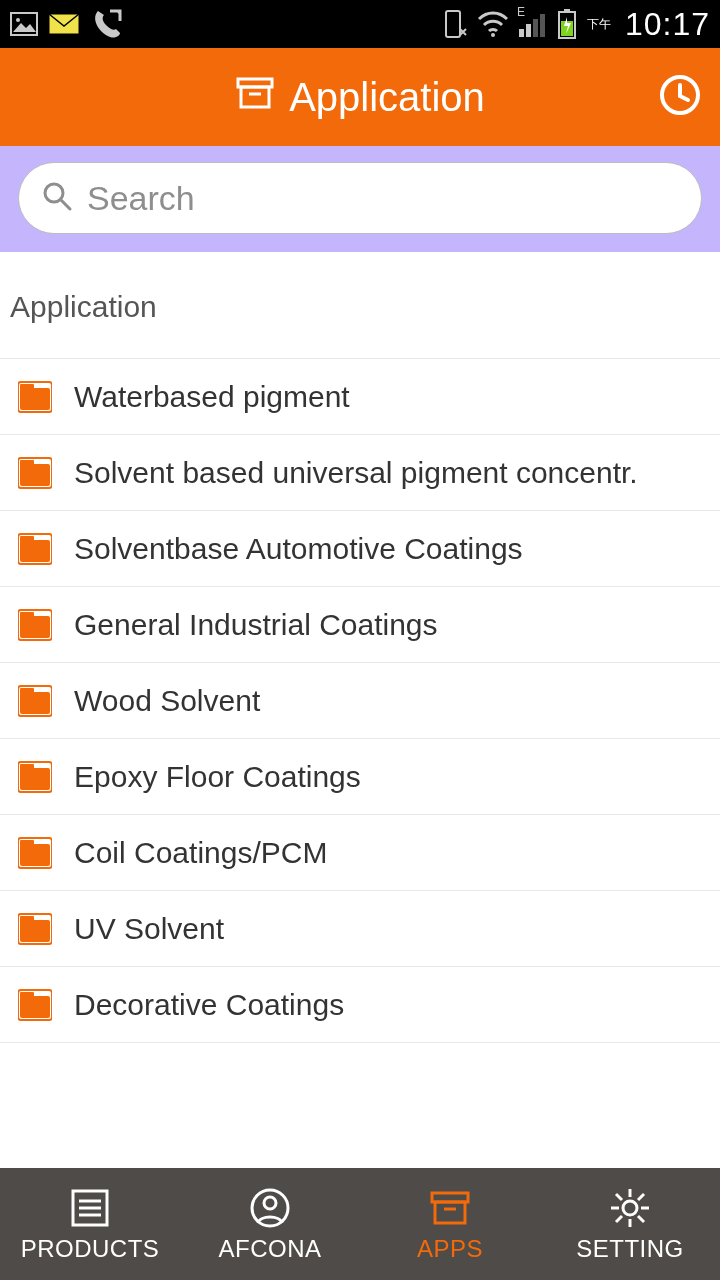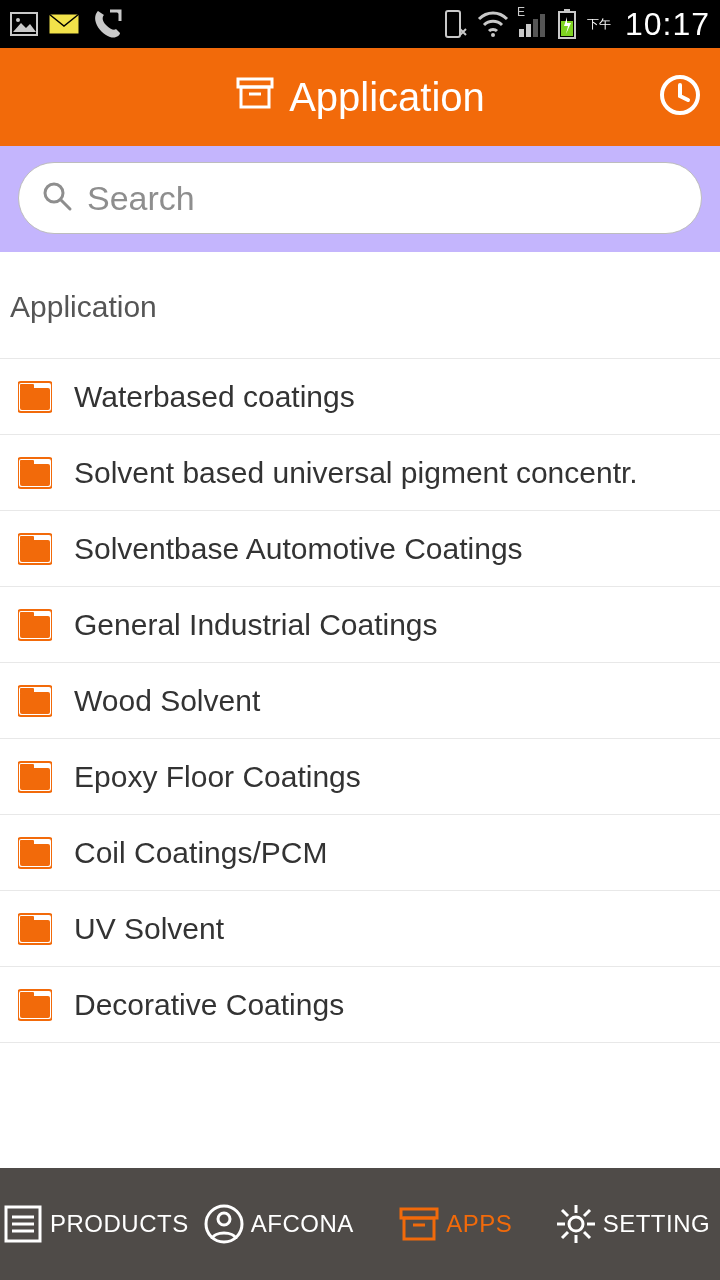--- a/index.html
+++ b/index.html
@@ -37,21 +37,21 @@
     padding:0 18px; gap:22px;
   }
   .list-item .item-label { font-size:30px; color:#333; }
   .folder-icon { width:34px; height:34px; flex-shrink:0; }
   
   .tab-bar {
     position:absolute; bottom:0; left:0; right:0; height:112px;
     background:#4f4b48; display:flex;
   }
   .tab {
-    flex:1; display:flex; flex-direction:row; align-items:center; justify-content:center; gap:4px;
+    flex:1; display:flex; flex-direction:column; align-items:center; justify-content:center; gap:4px;
     color:#fff;
   }
   .tab.active { color:#f26a0a; }
   .tab-label { font-size:24px; letter-spacing:0.5px; }
   .tab svg { display:block; }
 </style>
 </head>
 <body>
 
 <div class="status-bar">
@@ -147,21 +147,21 @@
 
 <div class="section-label">Application</div>
 
 <div class="list">
   <div class="list-item">
     <span class="folder-icon"><svg width="34" height="34" viewBox="0 0 34 34">
           <rect x="2" y="8" width="30" height="22" rx="2" fill="#f26a0a"></rect>
           <rect x="2" y="4" width="14" height="6" rx="1" fill="#f26a0a"></rect>
           <rect x="0" y="2" width="34" height="30" rx="3" fill="none" stroke="#f26a0a" stroke-width="2"></rect>
         </svg></span>
-    <span class="item-label">Waterbased coatings</span>
+    <span class="item-label">Waterbased pigment</span>
   </div>
   <div class="list-item">
     <span class="folder-icon"><svg width="34" height="34" viewBox="0 0 34 34">
           <rect x="2" y="8" width="30" height="22" rx="2" fill="#f26a0a"></rect>
           <rect x="2" y="4" width="14" height="6" rx="1" fill="#f26a0a"></rect>
           <rect x="0" y="2" width="34" height="30" rx="3" fill="none" stroke="#f26a0a" stroke-width="2"></rect>
         </svg></span>
     <span class="item-label"> Solvent based universal pigment concentr.</span>
   </div>
   <div class="list-item">

